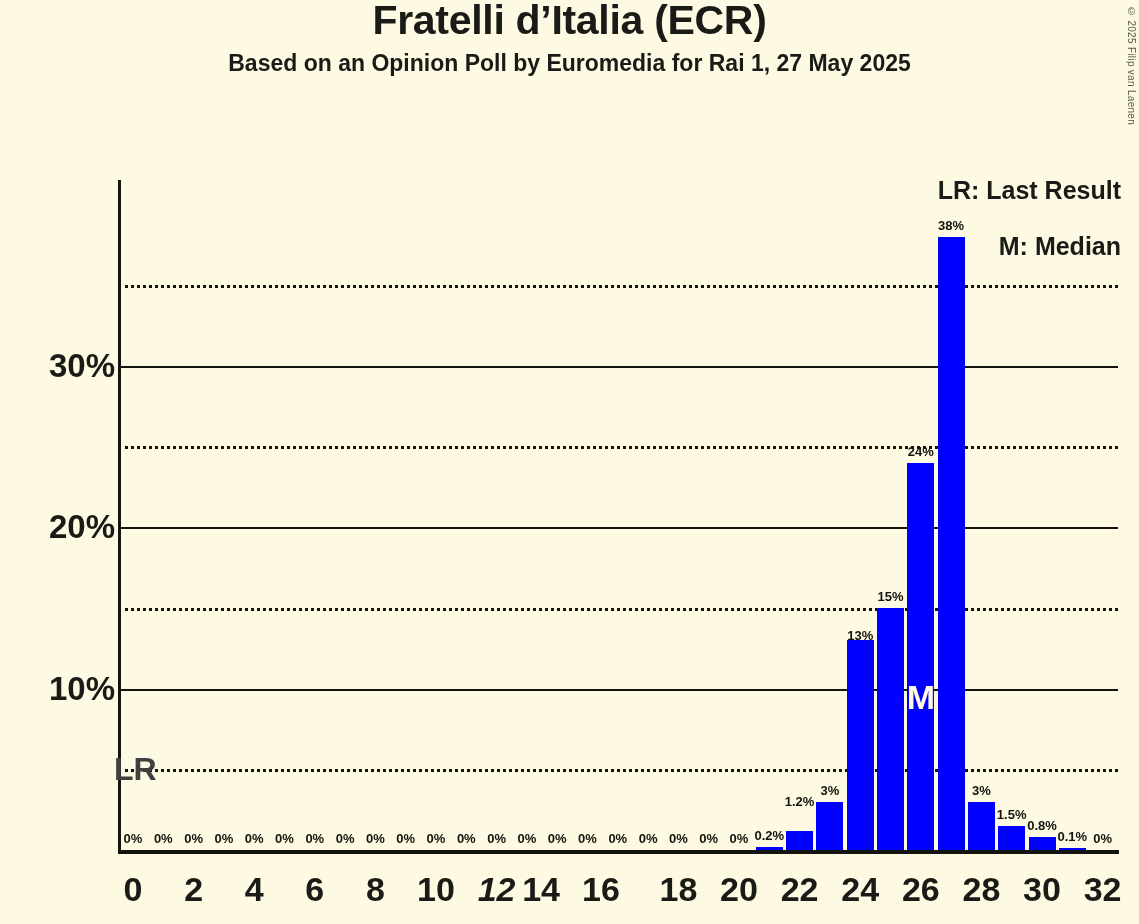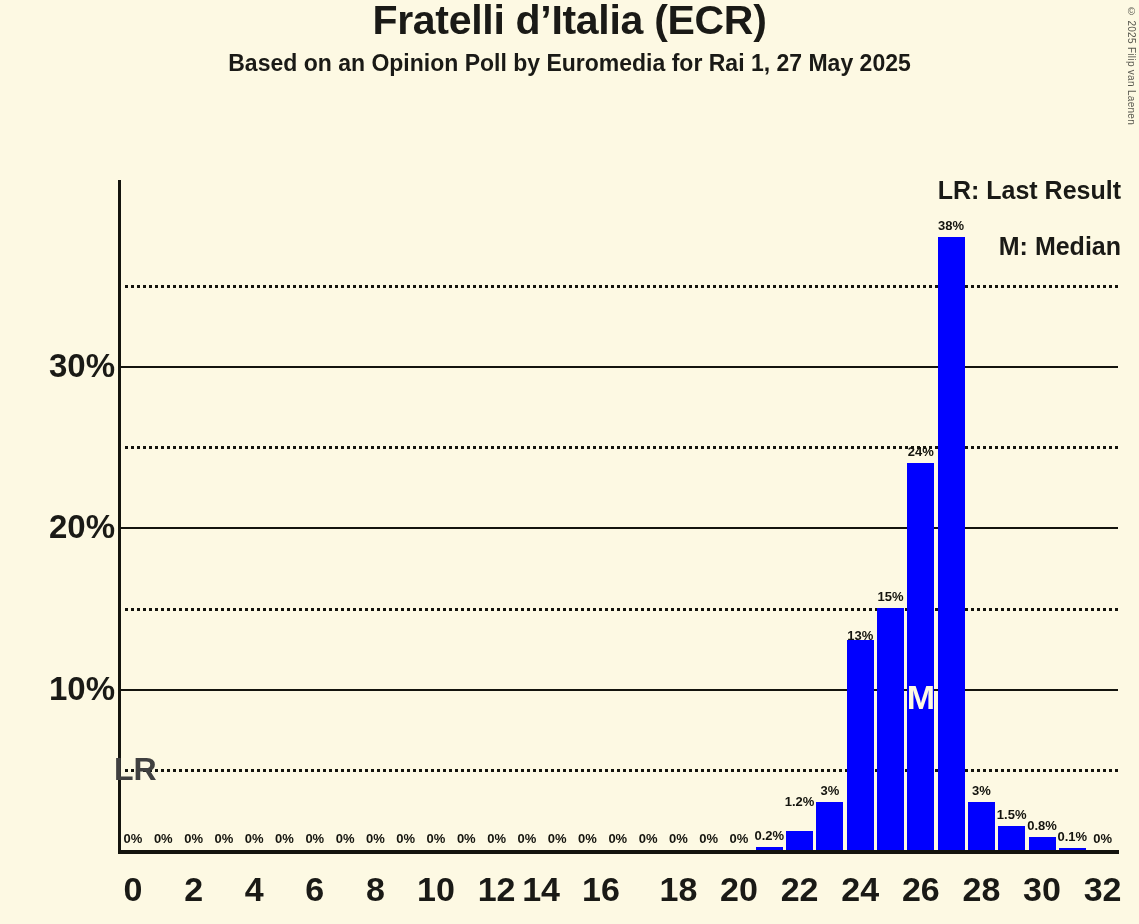--- a/index.html
+++ b/index.html
@@ -242,21 +242,21 @@
       <div class="ylabel" style="top: 510.108px;">20%</div>
       <div class="ylabel" style="top: 348.663px;">30%</div>
     </div>
   <div id="xticks">
       <div class="xtick" style="left: 103px;">0</div>
       <div class="xtick" style="left: 163.6px;">2</div>
       <div class="xtick" style="left: 224.2px;">4</div>
       <div class="xtick" style="left: 284.8px;">6</div>
       <div class="xtick" style="left: 345.4px;">8</div>
       <div class="xtick" style="left: 406px;">10</div>
-      <div class="xtick" style="left: 466.6px;">12</div>
+      <div class="xtick" style="left: 466.6px; font-style: italic;">12</div>
       <div class="xtick" style="left: 500px; text-align: right;">14</div>
       <div class="xtick" style="left: 571px;">16</div>
       <div class="xtick" style="left: 648.4px;">18</div>
       <div class="xtick" style="left: 709px;">20</div>
       <div class="xtick" style="left: 769.6px;">22</div>
       <div class="xtick" style="left: 830.2px;">24</div>
       <div class="xtick" style="left: 890.8px;">26</div>
       <div class="xtick" style="left: 951.4px;">28</div>
       <div class="xtick" style="left: 1012px;">30</div>
       <div class="xtick" style="left: 1072.6px;">32</div>

